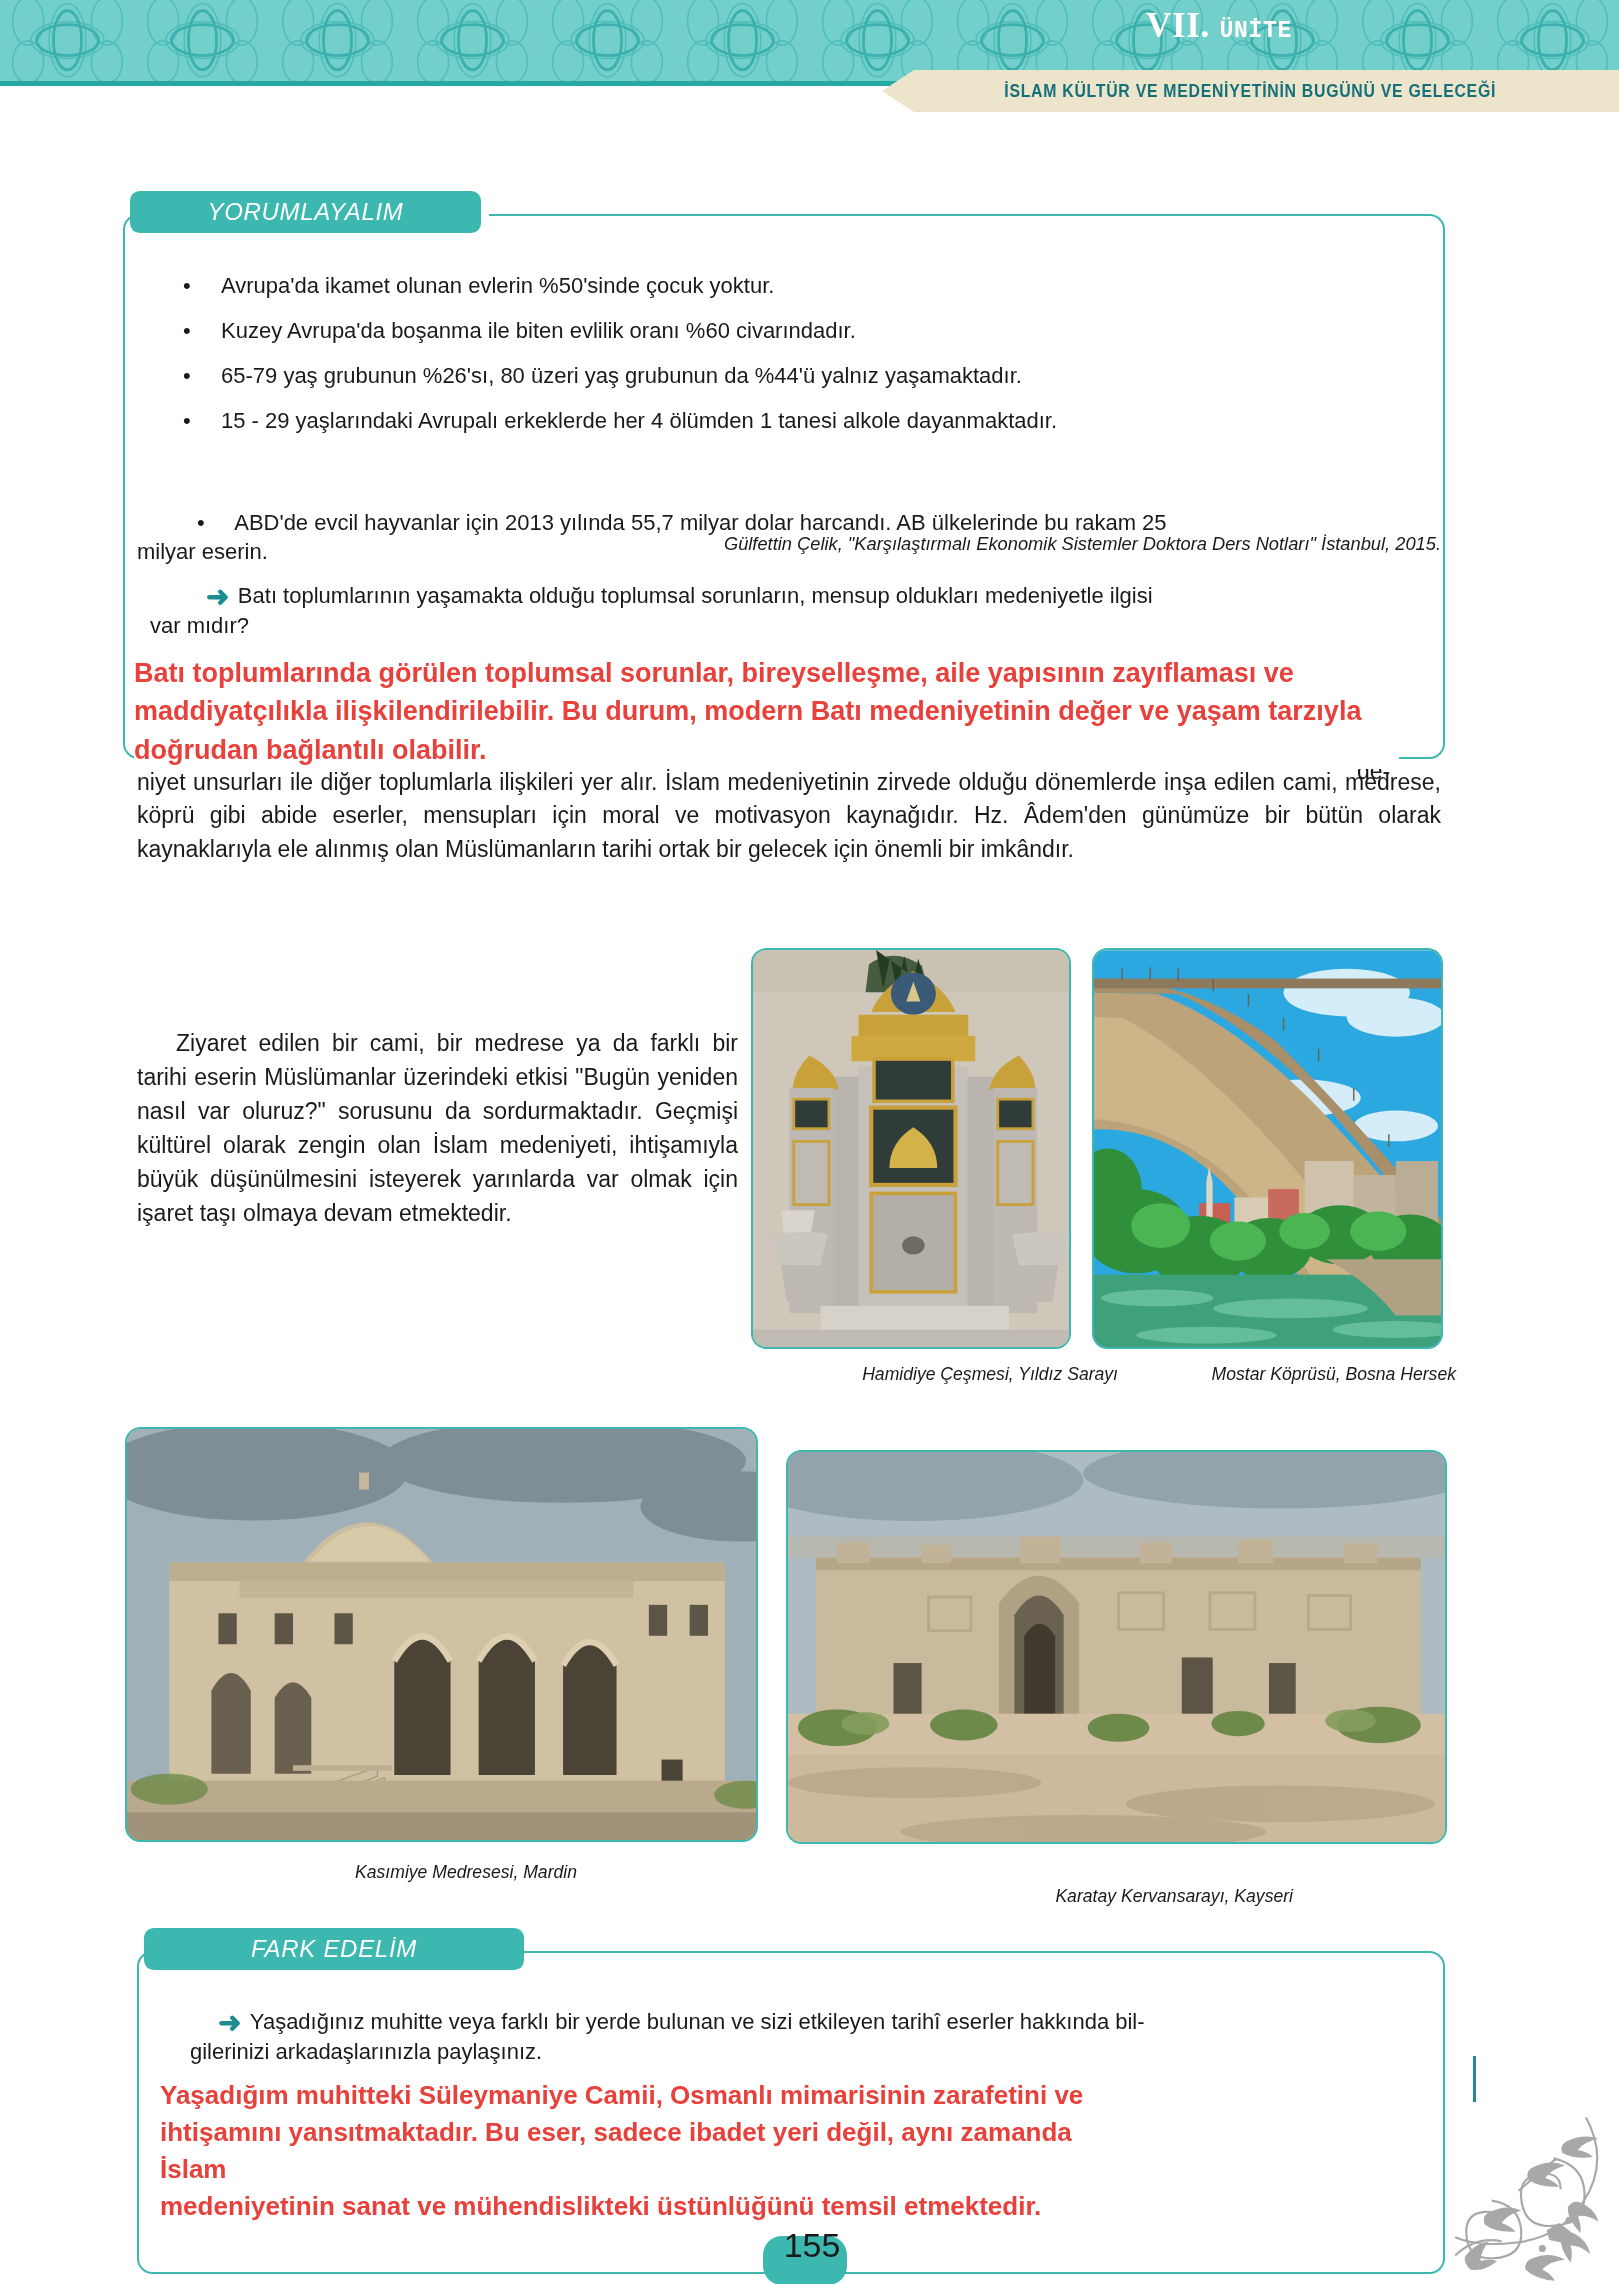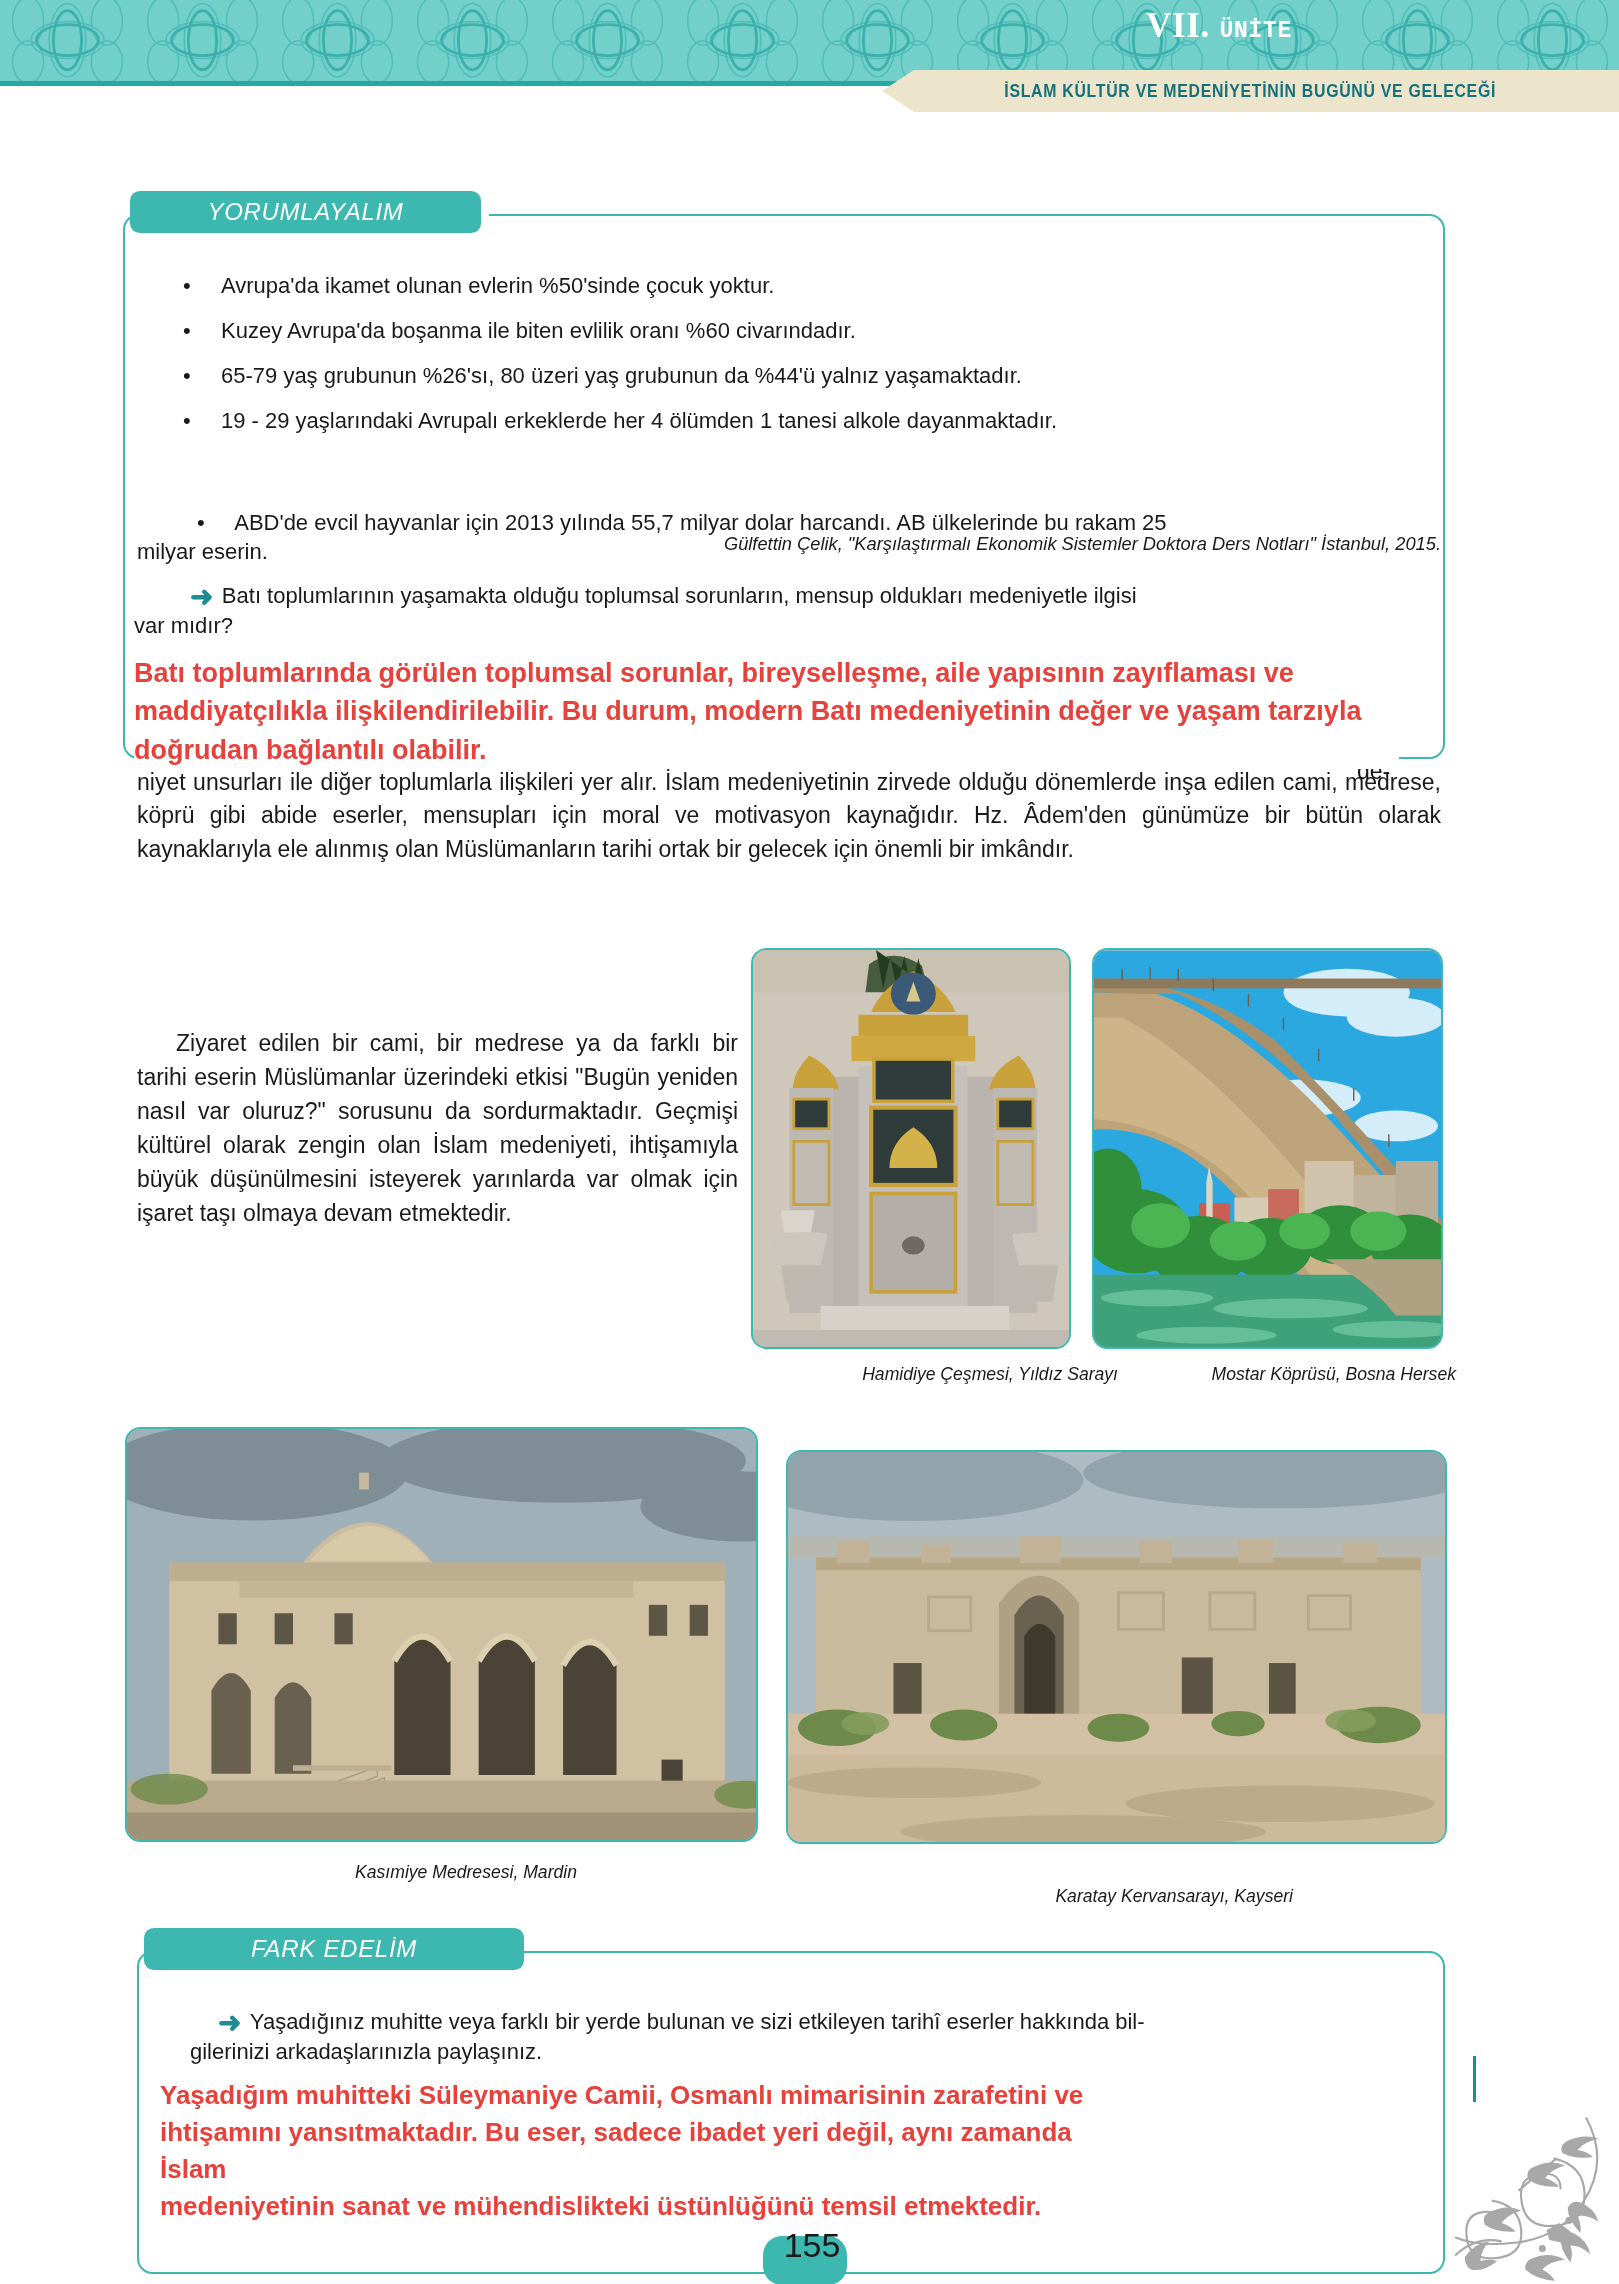--- a/index.html
+++ b/index.html
@@ -113,21 +113,21 @@
   .citation{
     position:absolute; left:137px; top:533px; width:1304px;
     text-align:right;
     font-style:italic;
     font-size:18.3px;
     color:#1a1a1a;
     font-family:"Liberation Sans", sans-serif;
   }
 
   .question-block{
-    position:absolute; left:134px; top:581px; width:1297px;
+    position:absolute; left:150px; top:581px; width:1297px;
     font-size:22px; line-height:1.35; color:#1a1a1a;
   }
   .arrow-ico{
     display:inline-block;
     color:#1b8d93;
     font-size:28px;
     line-height:1;
     vertical-align:-2.8px;
     margin-right:8.4px;
     font-weight:bold;
@@ -268,21 +268,21 @@
   <div class="bullet">
     <span class="dot">•</span>
     <span class="txt">Kuzey Avrupa'da boşanma ile biten evlilik oranı %60 civarındadır.</span>
   </div>
   <div class="bullet">
     <span class="dot">•</span>
     <span class="txt">65-79 yaş grubunun %26'sı, 80 üzeri yaş grubunun da %44'ü yalnız yaşamaktadır.</span>
   </div>
   <div class="bullet">
     <span class="dot">•</span>
-    <span class="txt">19 - 29 yaşlarındaki  Avrupalı erkeklerde her 4 ölümden 1 tanesi alkole dayanmaktadır.</span>
+    <span class="txt">15 - 29 yaşlarındaki  Avrupalı erkeklerde her 4 ölümden 1 tanesi alkole dayanmaktadır.</span>
   </div>
 </div>
 
 <div class="bullet-last">
   <div class="lead">
     <span style="margin-right:29.5px;">•</span><span>ABD'de evcil hayvanlar için 2013 yılında 55,7 milyar dolar harcandı. AB ülkelerinde bu rakam 25</span>
   </div>
   <div>milyar eserin.</div>
 </div>
 

